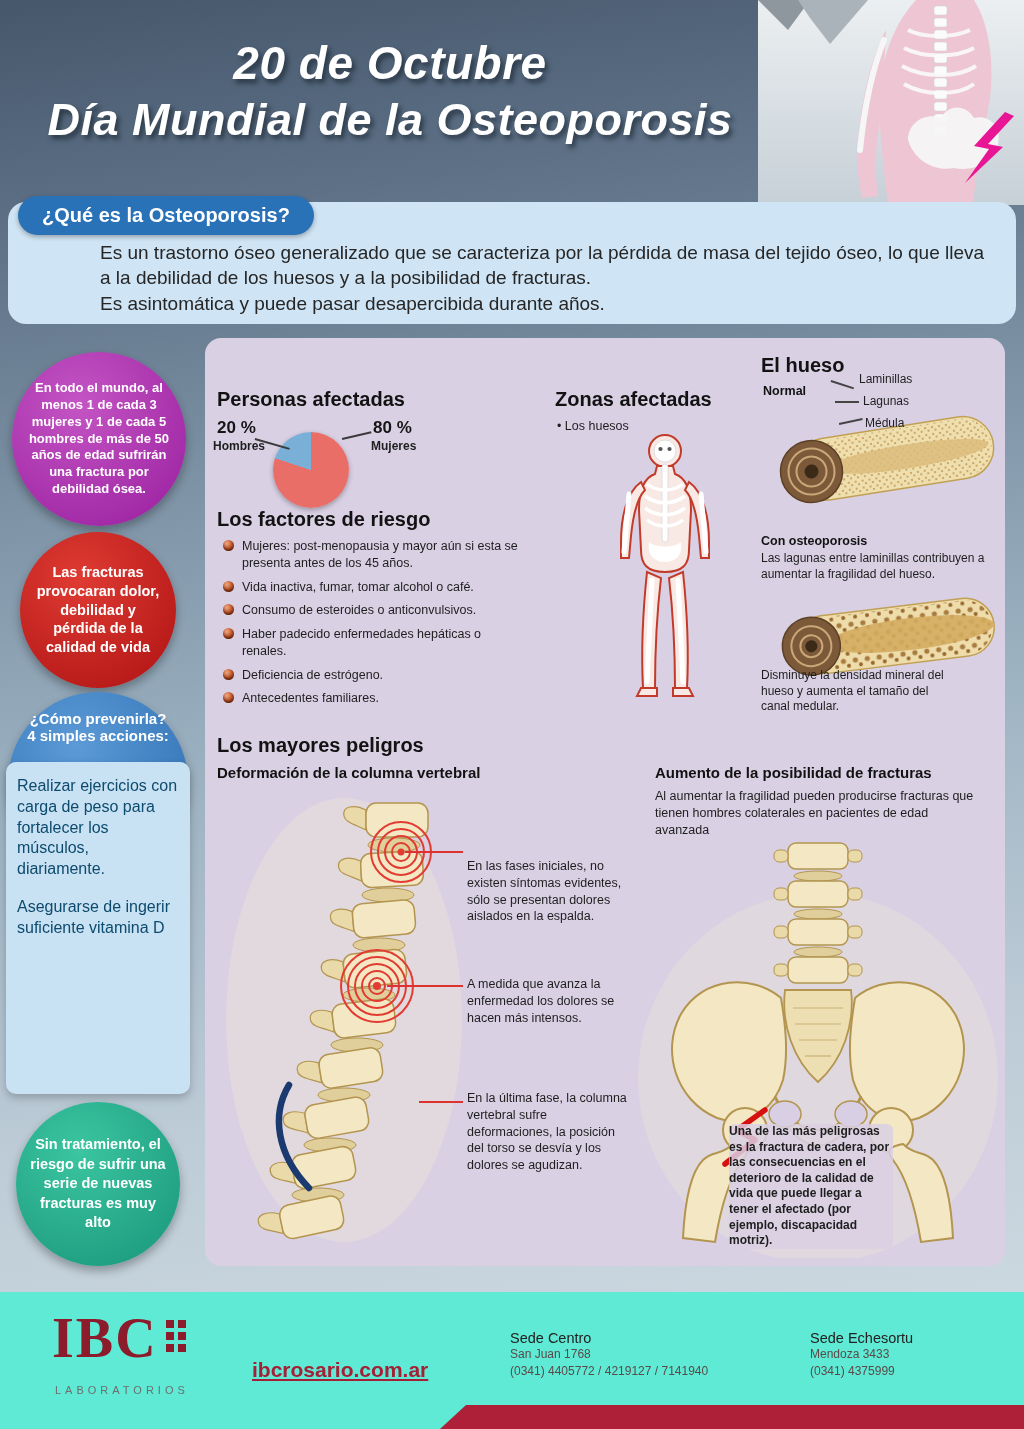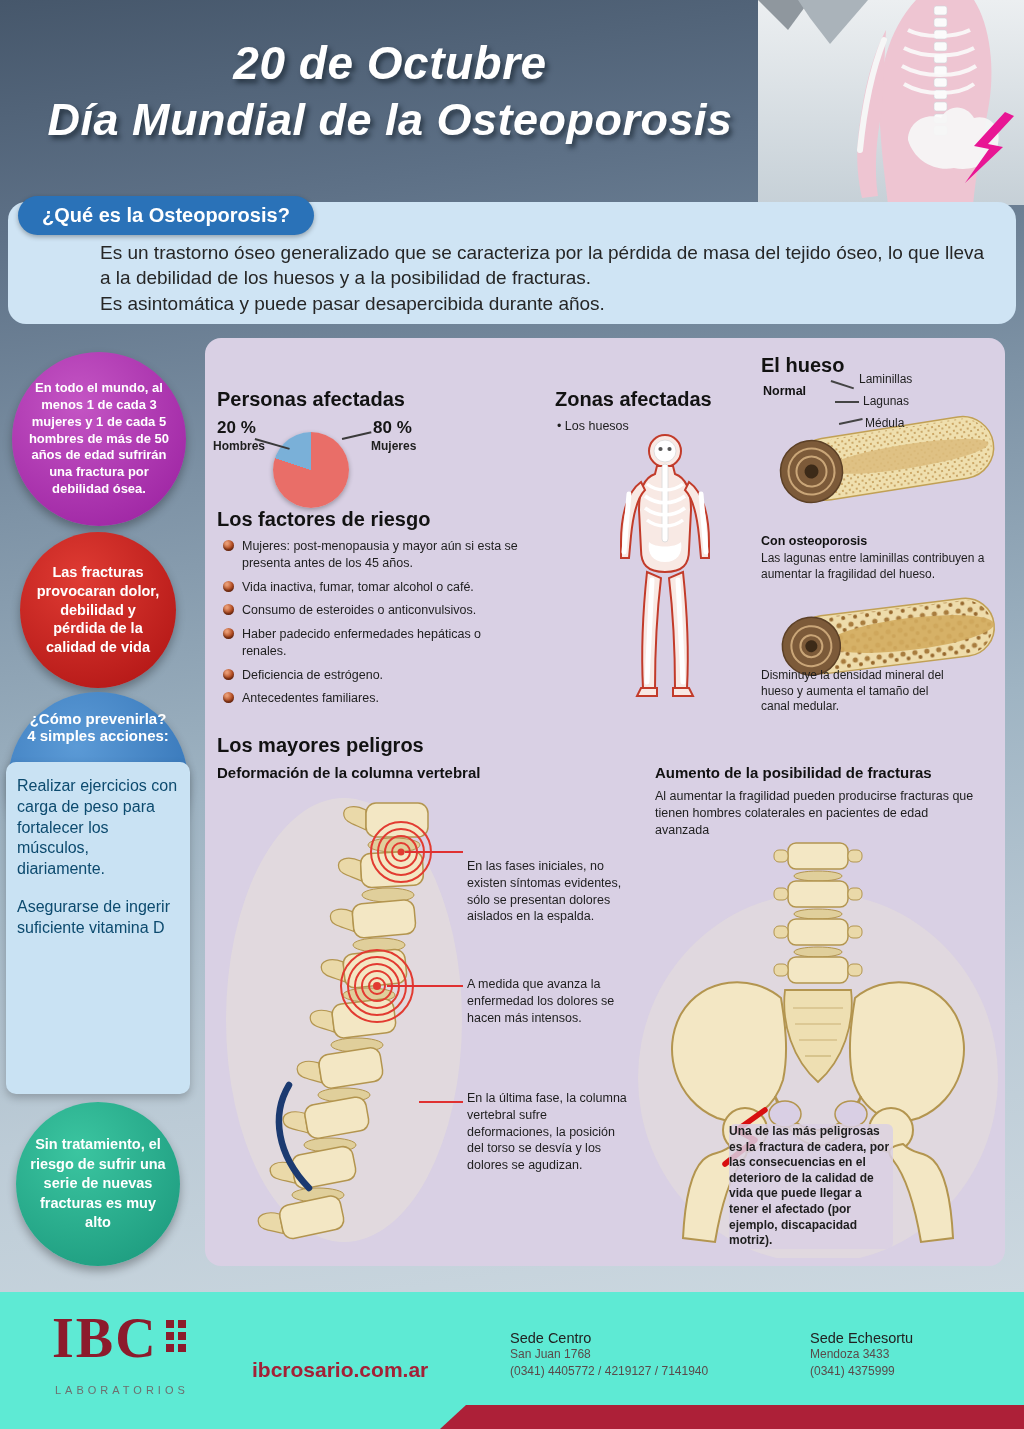--- a/index.html
+++ b/index.html
@@ -47,21 +47,21 @@
   .pie { width:76px; height:76px; border-radius:50%; box-shadow:0 2px 5px rgba(0,0,0,.3); }
   .callout-line { height:1.5px; background:#3a3a3a; transform-origin:left center; }
   .red-line { height:2px; background:#e03131; }
   .lbl-line { height:1.5px; background:#444; width:24px; transform-origin:left center; }
 
   .footer { left:0; top:1292px; width:1024px; height:137px; background:#5eead4; }
   .logo-text { font-family:"Liberation Serif", serif; font-weight:bold; font-size:56px; color:#8c1b2c; letter-spacing:2px; }
   .logo-dots { display:grid; grid-template-columns:8px 8px; grid-gap:4px; }
   .ldot { width:8px; height:8px; background:#8c1b2c; }
   .logo-sub { font-size:11px; letter-spacing:4px; color:#6e6e6e; }
-  .site { font-size:21px; color:#a32036; font-weight:bold; }
+  .site { font-size:21px; color:#a32036; font-weight:bold;text-decoration:underline; }
   .office-title { font-weight:normal; font-size:14.5px; color:#222; }
   .office-line { font-size:12px; color:#5a4a4a; line-height:1.4; }
   .red-bar { left:440px; top:1405px; width:584px; height:24px; background:#ad2038;
              clip-path:polygon(26px 0, 100% 0, 100% 100%, 0 100%); }
 </style>
 </head>
 <body>
 
 <div class="abs bg"></div>
 

